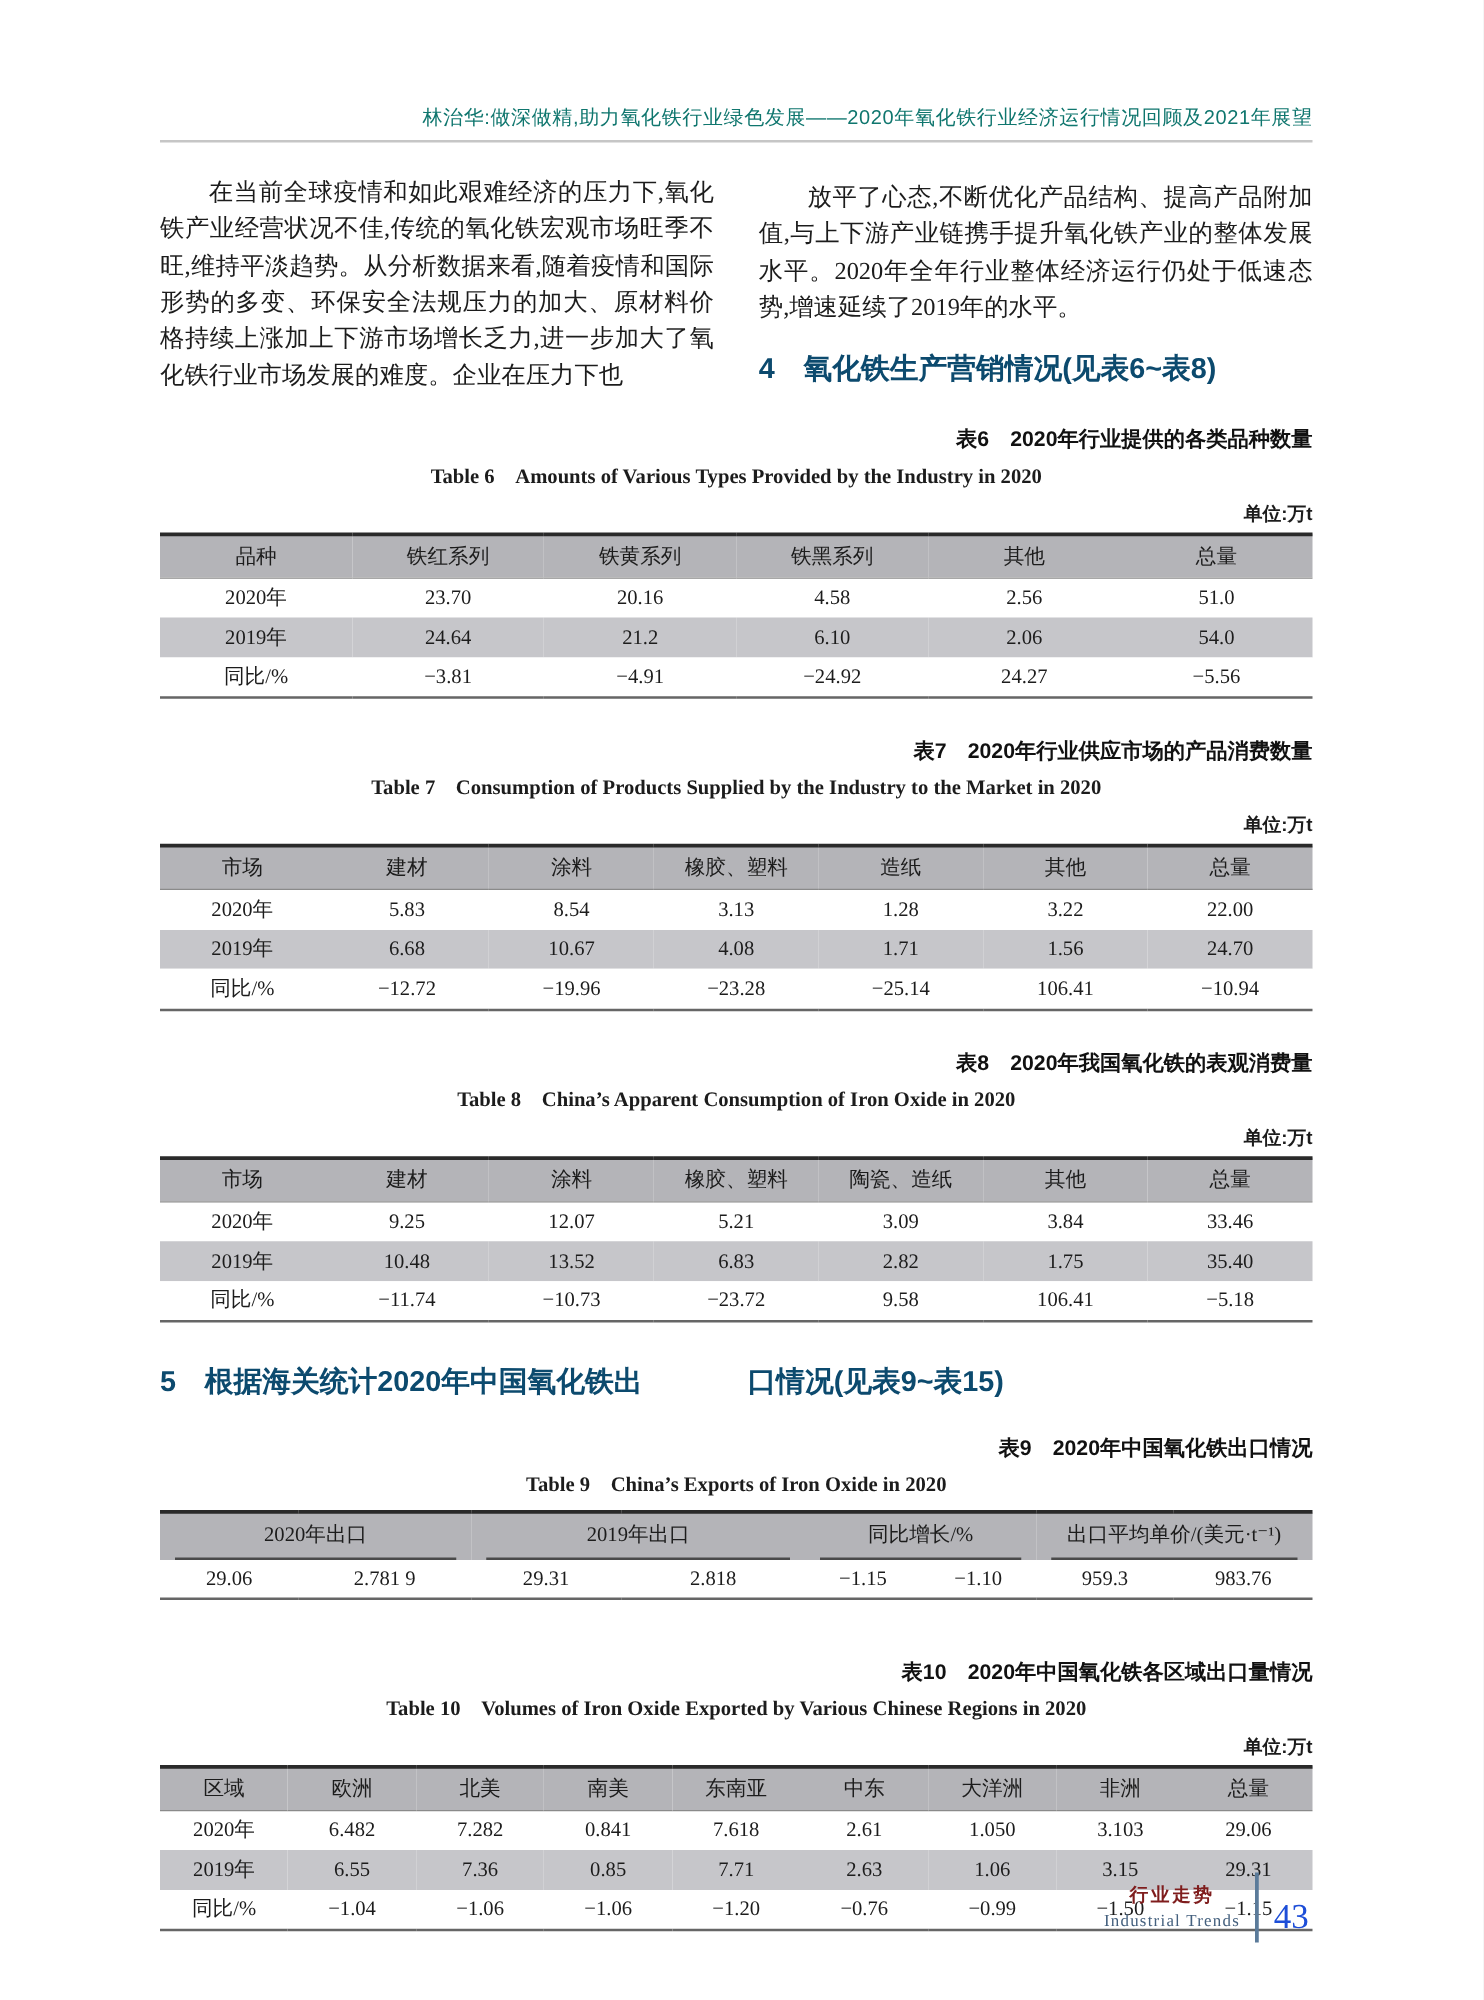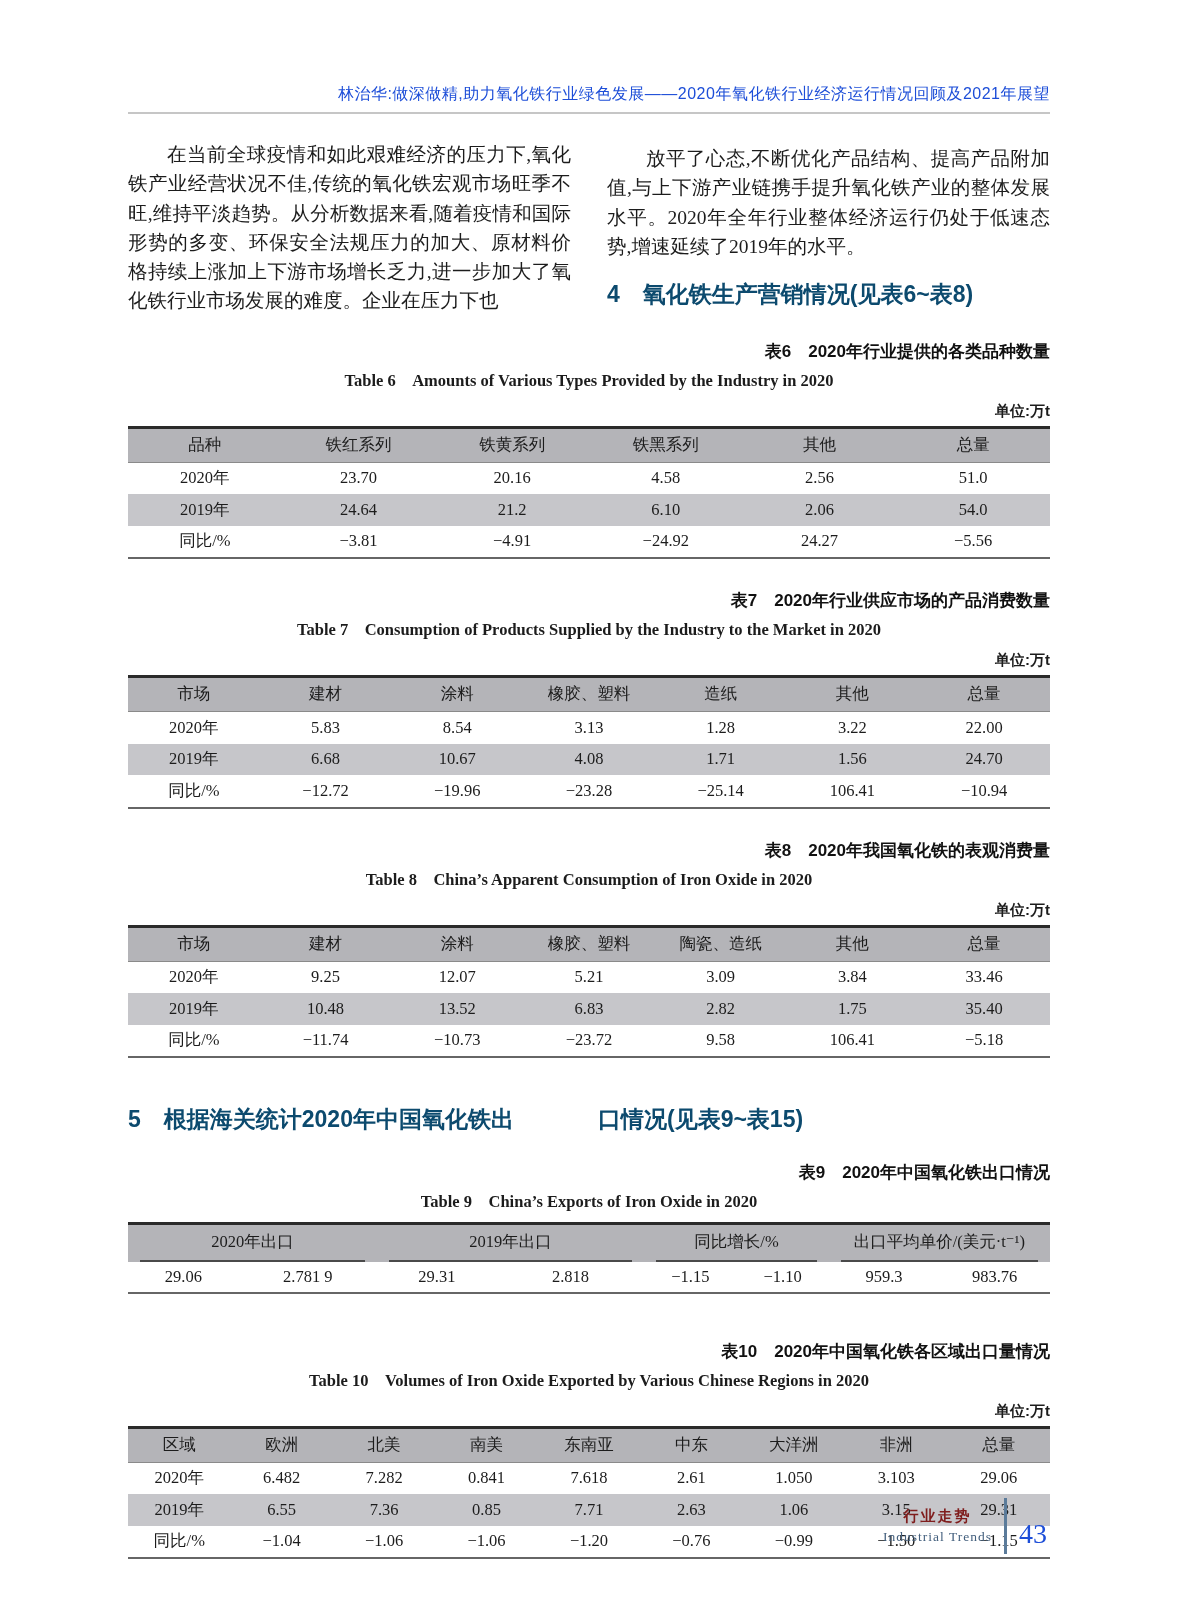--- a/index.html
+++ b/index.html
@@ -11,34 +11,34 @@
     background:#ffffff;
     font-family:"Liberation Serif","DejaVu Serif",serif;
     color:#1c1c1c;
     overflow:hidden;
   }
   .content { padding:84px 137px 0 128px; }
 
   .running-head {
     text-align:right;
     font-family:"Liberation Sans","DejaVu Sans",sans-serif;
-    font-size:16px; color:#1d4ed8; letter-spacing:.5px;
+    font-size:16px; color:#0f766e; letter-spacing:.5px;
   }
   .head-rule { border-top:2px solid #c6c6c6; margin-top:7px; }
 
   .cols { display:flex; gap:36px; margin-top:26px;align-items:center; }
   .col { flex:1; font-size:19.5px; line-height:1.5; text-align:justify; }
   .col p { text-indent:2em; }
 
   .sec-heading {
     font-family:"Liberation Sans","DejaVu Sans",sans-serif;
     font-weight:bold; font-size:23px; color:#0c4a6e;
   }
   .h4 { margin-top:16px; }
-  .h5 { margin-top:46px; display:flex;align-items:flex-end; }
+  .h5 { margin-top:32px; display:flex;align-items:flex-end; }
   .h5 .part2 { margin-left:84px; }
 
   .tbl-block { }
   .mt-t6 { margin-top:24px; }
   .mt-t7 { margin-top:30px; }
   .mt-t8 { margin-top:30px; }
   .mt-t9 { margin-top:26px; }
   .mt-t10 { margin-top:46px; }
 
   .tzh {

